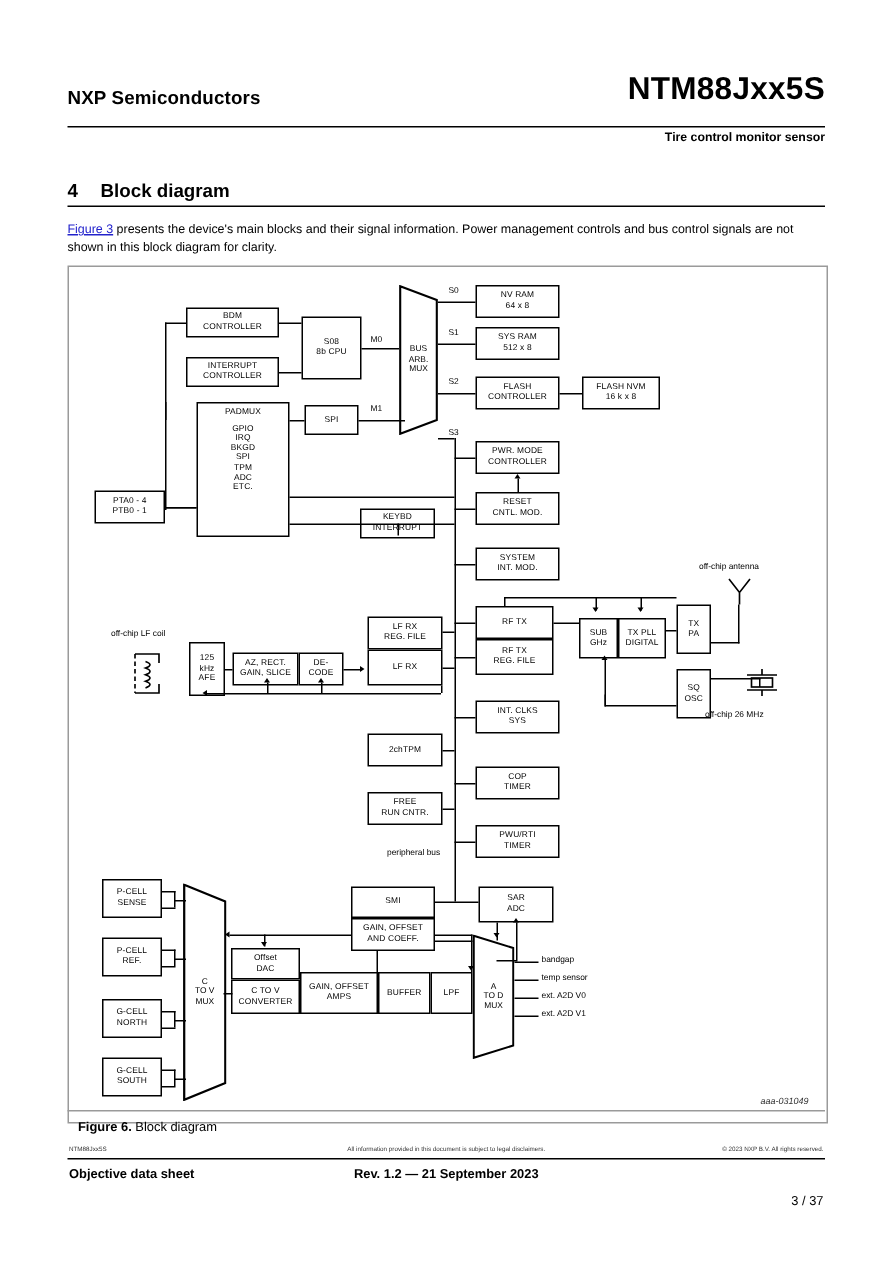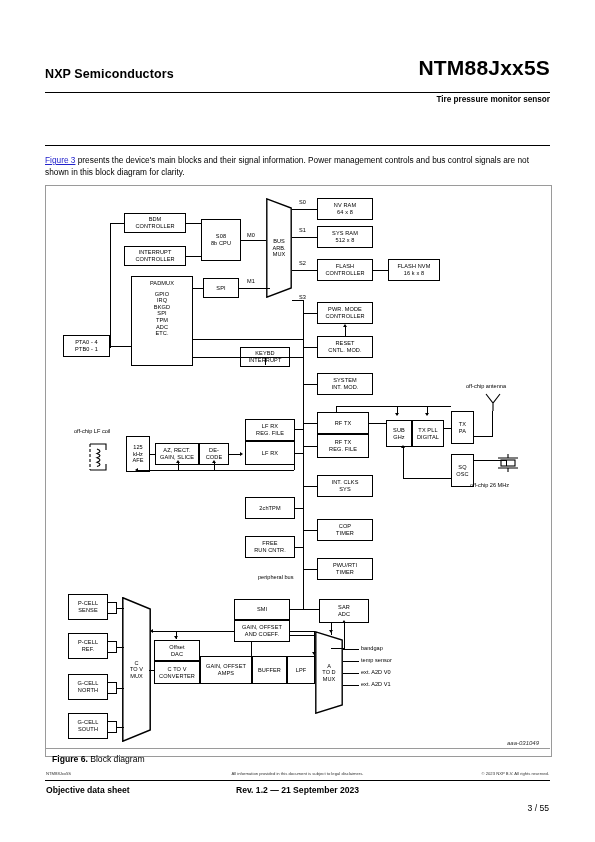--- a/index.html
+++ b/index.html
@@ -1,21 +1,21 @@
 <!DOCTYPE html>
 <html><head>
 <meta charset="utf-8">
 <style>
   html,body{margin:0;padding:0;}
   body{
     width:595px;height:842px;background:#ffffff;
     font-family:"Liberation Sans", sans-serif;
     color:#000;position:relative;overflow:hidden;
   }
-  .page{position:absolute;inset:0;margin-top:8px;}
+  .page{position:absolute;inset:0;}
 
   
   .hdr{position:absolute;left:45px;top:56px;width:505px;}
   .hdr-company{font-size:12.5px;font-weight:bold;letter-spacing:.1px;}
   .hdr-part{position:absolute;right:0;top:-8px;font-size:21px;font-weight:bold;letter-spacing:.2px;}
   .hdr-rule{position:absolute;left:45px;top:84px;width:505px;border-top:1.1px solid #000;}
   .hdr-sub{position:absolute;right:45px;top:87px;font-size:8.2px;font-weight:bold;}
 
   
   .sec{position:absolute;left:45px;top:118px;width:505px;}
@@ -69,22 +69,25 @@
 </head>
 <body>
 
 <div class="page">
 
   <div class="hdr">
     <span class="hdr-company">NXP Semiconductors</span>
     <span class="hdr-part">NTM88Jxx5S</span>
   </div>
   <div class="hdr-rule"></div>
-  <div class="hdr-sub">Tire pressure monitor sensor</div>
-
+  <div class="hdr-sub">Tire control monitor sensor</div>
+
+  <div class="sec">
+    <span class="sec-num">4</span><span class="sec-title">Block diagram</span>
+  </div>
   <div class="sec-rule"></div>
 
   <div class="intro">
     <a href="#">Figure 3</a><span> presents the device's main blocks and their signal information. Power management controls and bus control signals are not shown in this block diagram for clarity.</span>
   </div>
 
   <div class="figframe"></div>
 
   <div class="dg">
 
@@ -382,15 +385,15 @@
     <b>Figure 6.</b>
     <span>Block diagram</span>
   </div>
 
   <div class="ft-small ft-left">NTM88Jxx5S</div>
   <div class="ft-small ft-mid">All information provided in this document is subject to legal disclaimers.</div>
   <div class="ft-small ft-right">© 2023 NXP B.V. All rights reserved.</div>
   <div class="ft-rule2"></div>
   <div class="ft-doc">Objective data sheet</div>
   <div class="ft-rev">Rev. 1.2 — 21 September 2023</div>
-  <div class="ft-page">3 / 55</div>
+  <div class="ft-page">3 / 37</div>
 
 </div>
 
 </body></html>

